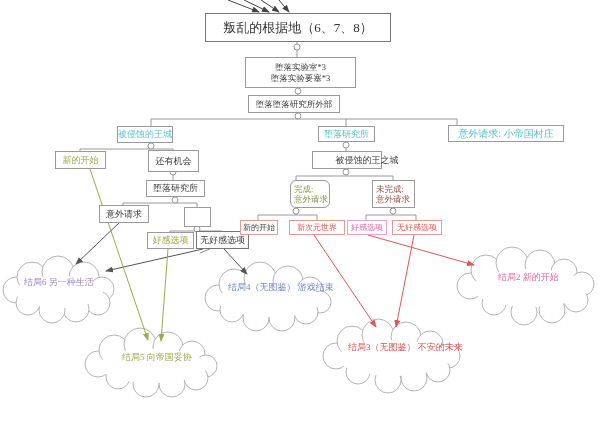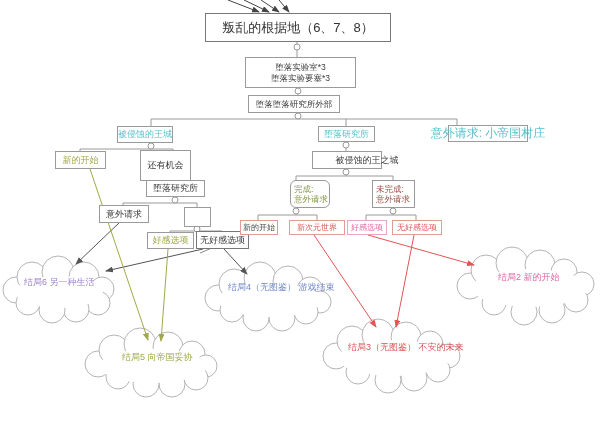--- a/index.html
+++ b/index.html
@@ -1,33 +1,33 @@
 <!DOCTYPE html>
 <html><head>
 <meta charset="utf-8">
 <style>
   html,body{margin:0;padding:0;background:#fff;}
   .stage{position:relative;width:600px;height:424px;background:#fff;overflow:hidden;
-         font-family:Liberation Sans, sans-serif;color:#3a3a3a;}
+         font-family:Liberation Serif, serif;color:#3a3a3a;}
   svg.layer{position:absolute;left:0;top:0;width:600px;height:424px;}
   .node{position:absolute;background:#fff;border:1px solid #9a9a9a;box-sizing:border-box;
         display:flex;align-items:center;justify-content:center;flex-direction:column;
         font-size:9px;line-height:1.2;white-space:nowrap;z-index:2;}
   .node span{display:block;}
   .two{align-items:flex-start;padding-left:3px;}
   .etext{position:absolute;z-index:2;font-size:9px;line-height:13px;white-space:nowrap;}
   
   .n-title{left:205px;top:13px;width:186px;height:29px;font-size:13px;border-color:#777;color:#333;}
   .n-labs{left:245px;top:57px;width:111px;height:31px;font-size:8.5px;}
   .n-outer{left:248px;top:95px;width:92px;height:18px;font-size:8.5px;}
   .n-eroded-city{left:117px;top:126px;width:56px;height:17px;color:#5bc0cc;}
   .n-inst-mid{left:318px;top:126px;width:57px;height:16px;color:#5bc0cc;}
-  .n-side-req{left:448px;top:125px;width:80px;height:17px;color:#5bc0cc;font-size:12px;}
+  .n-side-req{left:448px;top:125px;width:116px;height:17px;color:#5bc0cc;font-size:10px;}
   .n-new-start{left:55px;top:151px;width:51px;height:18px;color:#9fa84a;}
-  .n-chance{left:140px;top:150px;width:51px;height:31px;}
+  .n-chance{left:148px;top:150px;width:51px;height:22px;}
   .n-inst-left{left:146px;top:180px;width:59px;height:17px;}
   .n-unexp{left:99px;top:205px;width:50px;height:18px;}
   .n-empty{left:184px;top:207px;width:27px;height:20px;}
   .n-fav-l{left:147px;top:232px;width:47px;height:17px;color:#9fa84a;}
   .n-nofav-l{left:196px;top:231px;width:53px;height:18px;border-color:#777;}
   .n-eroded-king{left:312px;top:151px;width:70px;height:18px;padding-left:40px;}
   .n-completed{left:290px;top:180px;width:40px;height:28px;color:#86984a;font-size:8.5px;border-radius:6px;}
   .n-uncompleted{left:372px;top:180px;width:43px;height:28px;color:#9b5147;font-size:8.5px;}
   .n-queen{left:240px;top:220px;width:38px;height:15px;font-size:8px;border-color:#e39c94;color:#444;}
   .n-newdim{left:289px;top:220px;width:56px;height:15px;font-size:8px;border-color:#e39c94;color:#e05555;}

